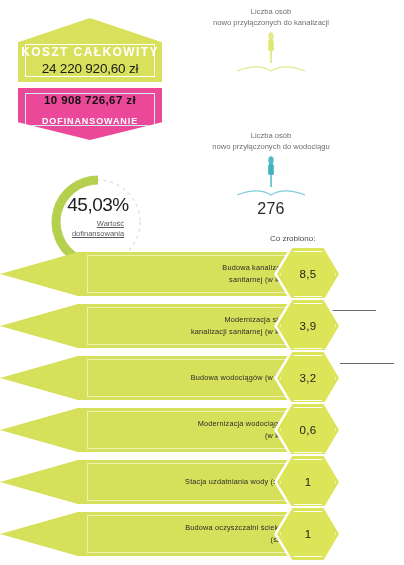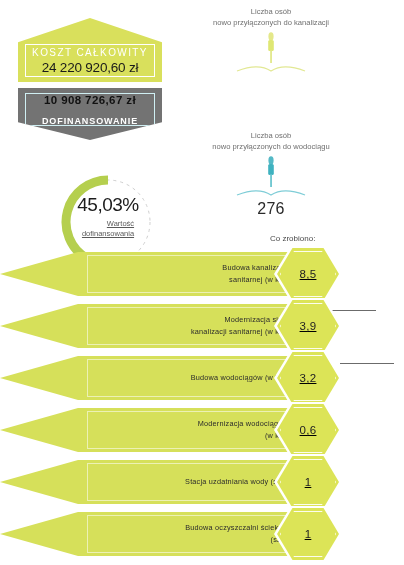--- a/index.html
+++ b/index.html
@@ -17,48 +17,48 @@
     clip-path:polygon(0% 38%, 50% 0%, 100% 38%, 100% 100%, 0% 100%);
     display:flex;flex-direction:column;align-items:center;justify-content:flex-end;
     padding-bottom:4px;box-sizing:border-box;
   }
   .badge-cost .inner{
     position:absolute;left:7px;right:7px;top:26px;bottom:5px;
     border:1px solid #ffffff;box-sizing:border-box;
     display:flex;flex-direction:column;align-items:center;justify-content:center;
   }
   .badge-cost .lbl{
-    color:#ffffff;font-size:10px;font-weight:normal;letter-spacing:1.4px;
+    color:#ffffff;font-size:12px;font-weight:bold;letter-spacing:1.4px;
     margin-bottom:2px;white-space:nowrap;
   }
   .badge-cost .val{
     color:#1a1a1a;font-size:13.5px;font-weight:normal;letter-spacing:-0.2px;white-space:nowrap;
   }
 
   .badge-fund{
     position:absolute;left:18px;top:88px;width:144px;height:52px;
-    background:#737373;
+    background:#ec4899;
     clip-path:polygon(0% 0%, 100% 0%, 100% 66%, 50% 100%, 0% 66%);
     box-sizing:border-box;
   }
   .badge-fund .inner{
     position:absolute;left:7px;right:7px;top:5px;bottom:14px;
     border:1px solid #cfeff3;box-sizing:border-box;
     display:flex;flex-direction:column;align-items:center;justify-content:center;
   }
   .badge-fund .val{
     color:#111111;font-size:11.5px;font-weight:bold;letter-spacing:0.4px;white-space:nowrap;
   }
   .badge-fund .lbl{
     color:#ffffff;font-size:9px;font-weight:bold;letter-spacing:0.9px;
     margin-top:10px;white-space:nowrap;
   }
 
   
-  .donut{position:absolute;left:49px;top:172px;width:118px;height:100px;}
+  .donut{position:absolute;left:39px;top:172px;width:118px;height:100px;}
   .donut svg{position:absolute;left:0;top:0;}
   .donut .center{
     position:absolute;left:0;right:0;top:22px;
     display:flex;flex-direction:column;align-items:center;
   }
   .donut .pct{font-size:19px;color:#1c1c1c;letter-spacing:-0.5px;}
   .donut .cap{
     font-size:7.5px;color:#5a5a5a;text-align:right;line-height:1.35;margin-top:3px;text-decoration:underline;
   }
 
@@ -89,21 +89,21 @@
   }
   .rowlabel{
     position:absolute;right:116px;top:0;height:52px;width:165px;
     display:flex;flex-direction:column;align-items:flex-end;justify-content:center;
     font-size:7.3px;color:#2b2b2b;line-height:1.6;text-align:right;letter-spacing:0.2px;
   }
   .hex{
     position:absolute;left:277px;top:0;width:62px;height:52px;
     background:#dce457;
     clip-path:polygon(25% 0%, 75% 0%, 100% 50%, 75% 100%, 25% 100%, 0% 50%);
-    display:flex;align-items:center;justify-content:center;text-decoration:underline;
+    display:flex;align-items:center;justify-content:center;
   }
   .hex::before{
     content:"";position:absolute;left:3px;right:3px;top:3px;bottom:3px;
     background:#dce457;
     clip-path:polygon(25% 0%, 75% 0%, 100% 50%, 75% 100%, 25% 100%, 0% 50%);
     box-shadow:0 0 0 1px rgba(255,255,255,.9) inset;
   }
   .hex span{position:relative;font-size:11.5px;color:#222222;letter-spacing:0.3px;}
   .hexhalo{
     position:absolute;left:274px;top:-2px;width:68px;height:56px;

